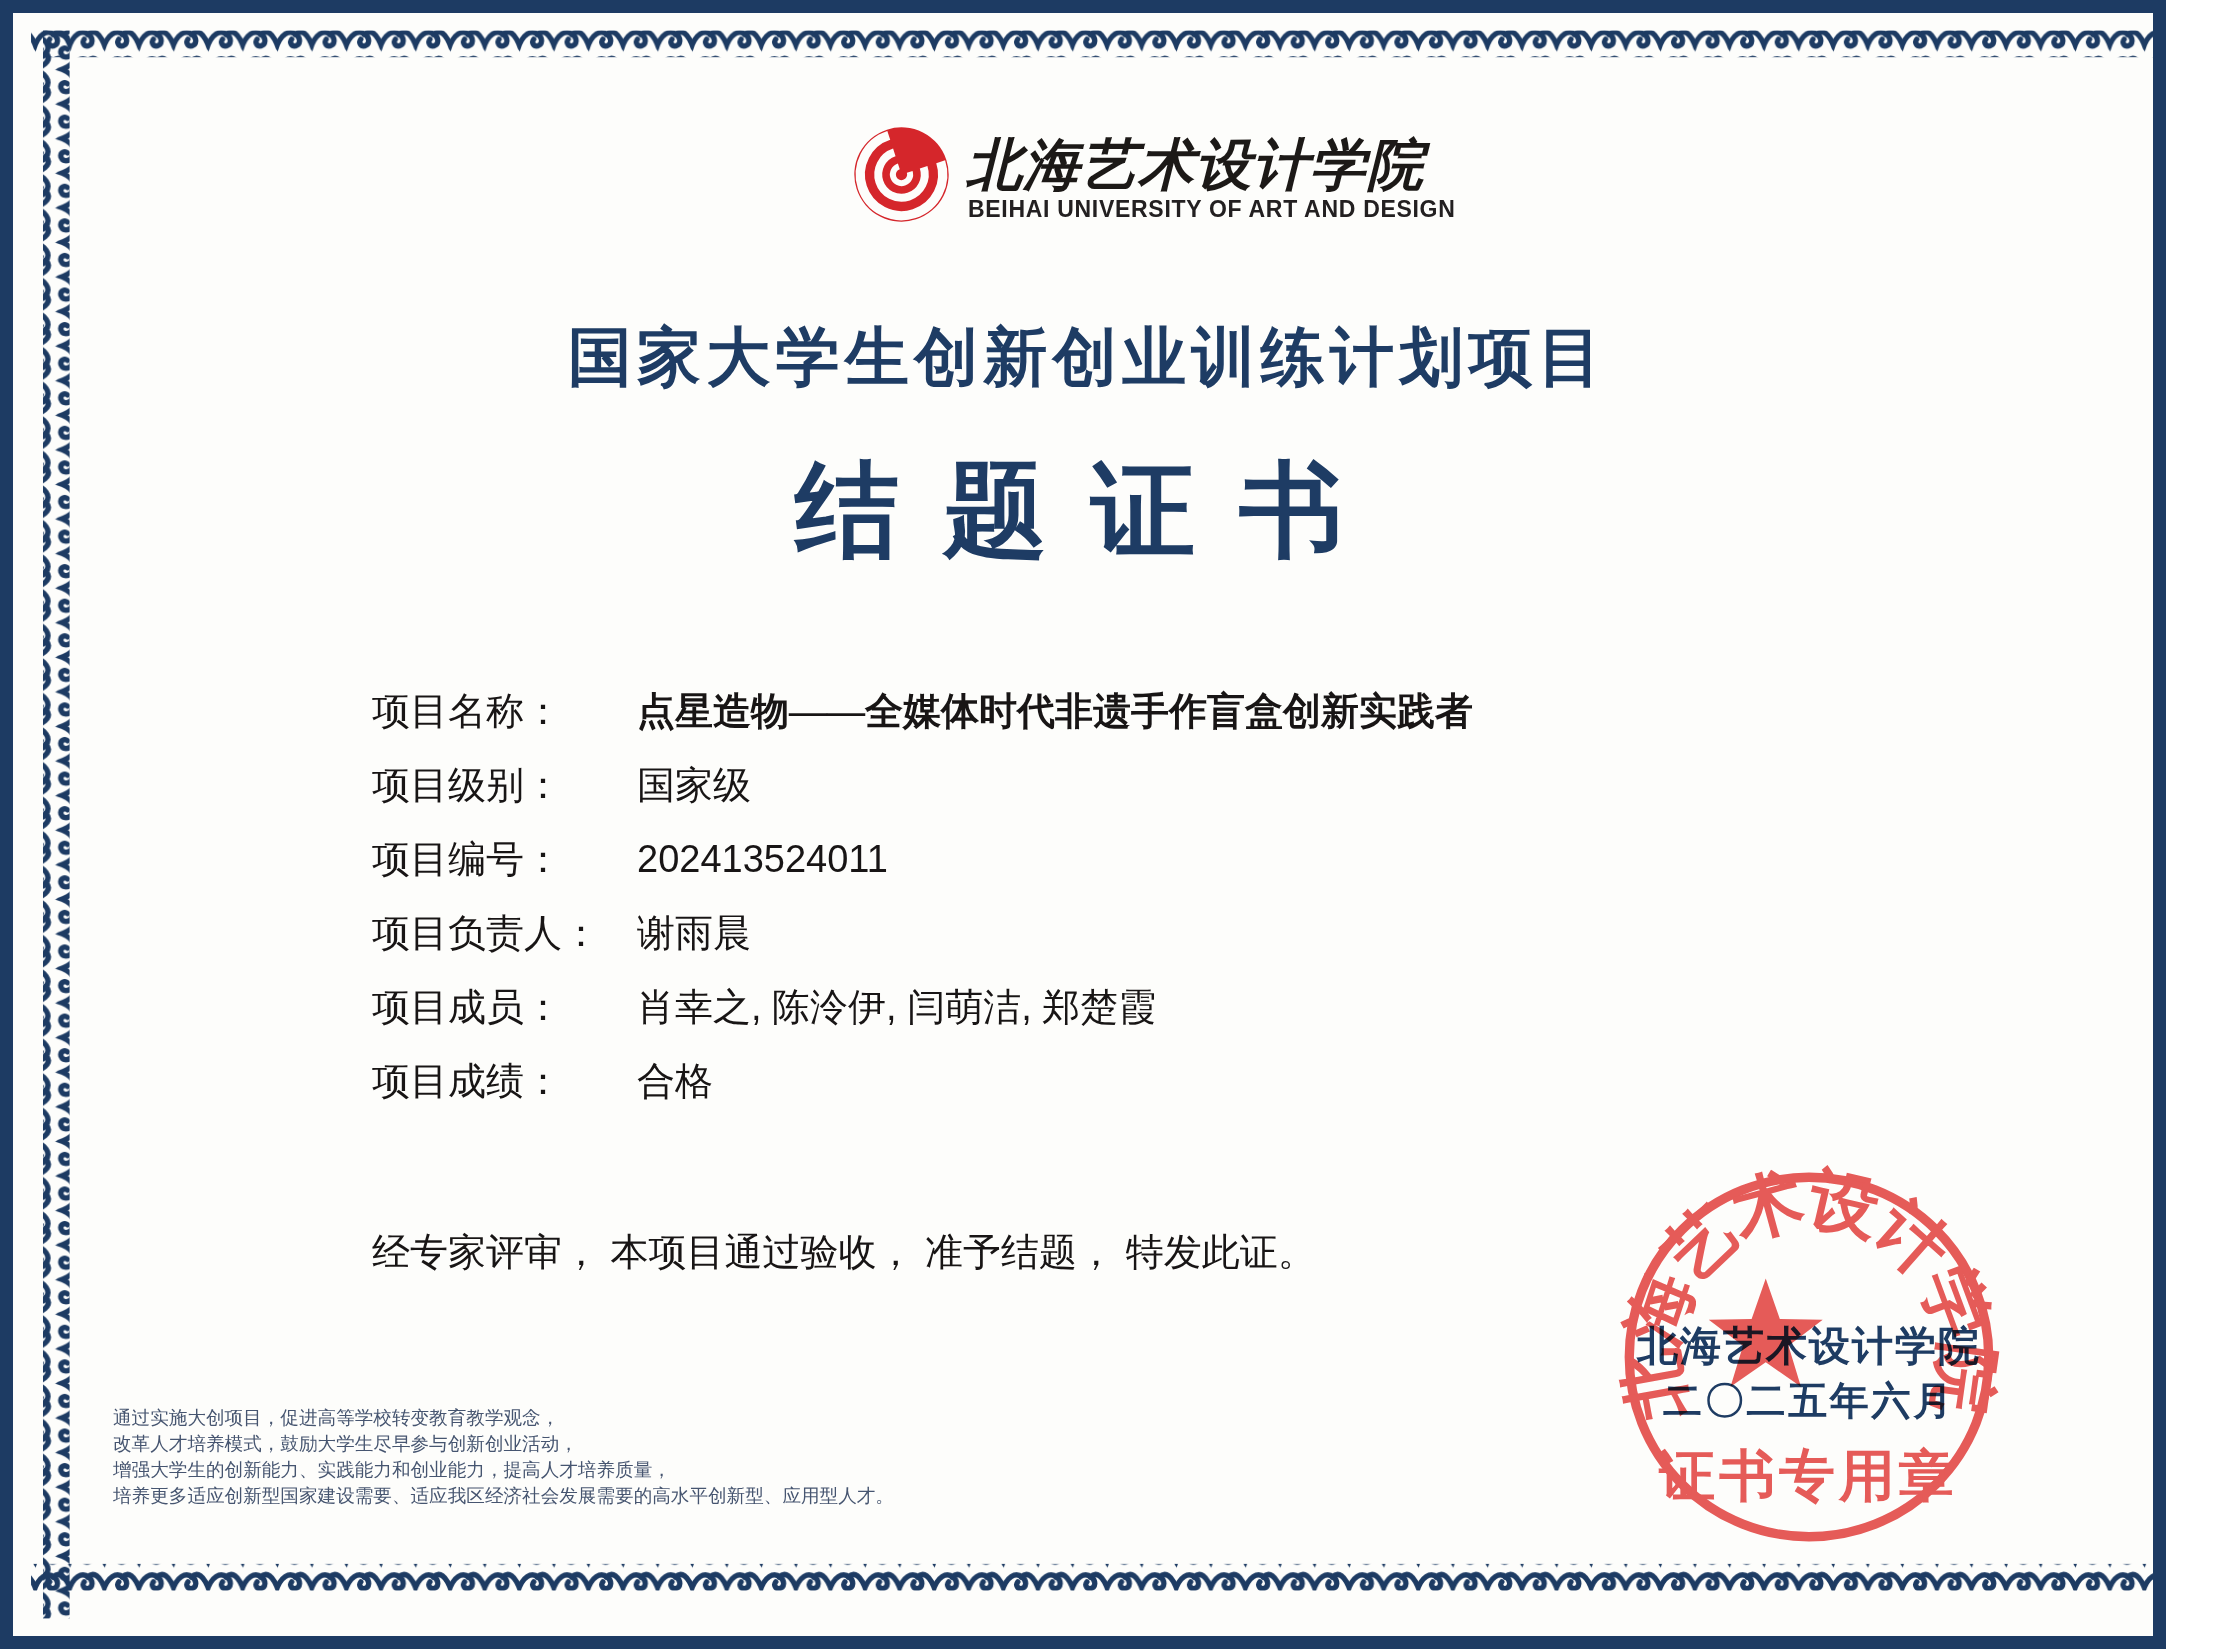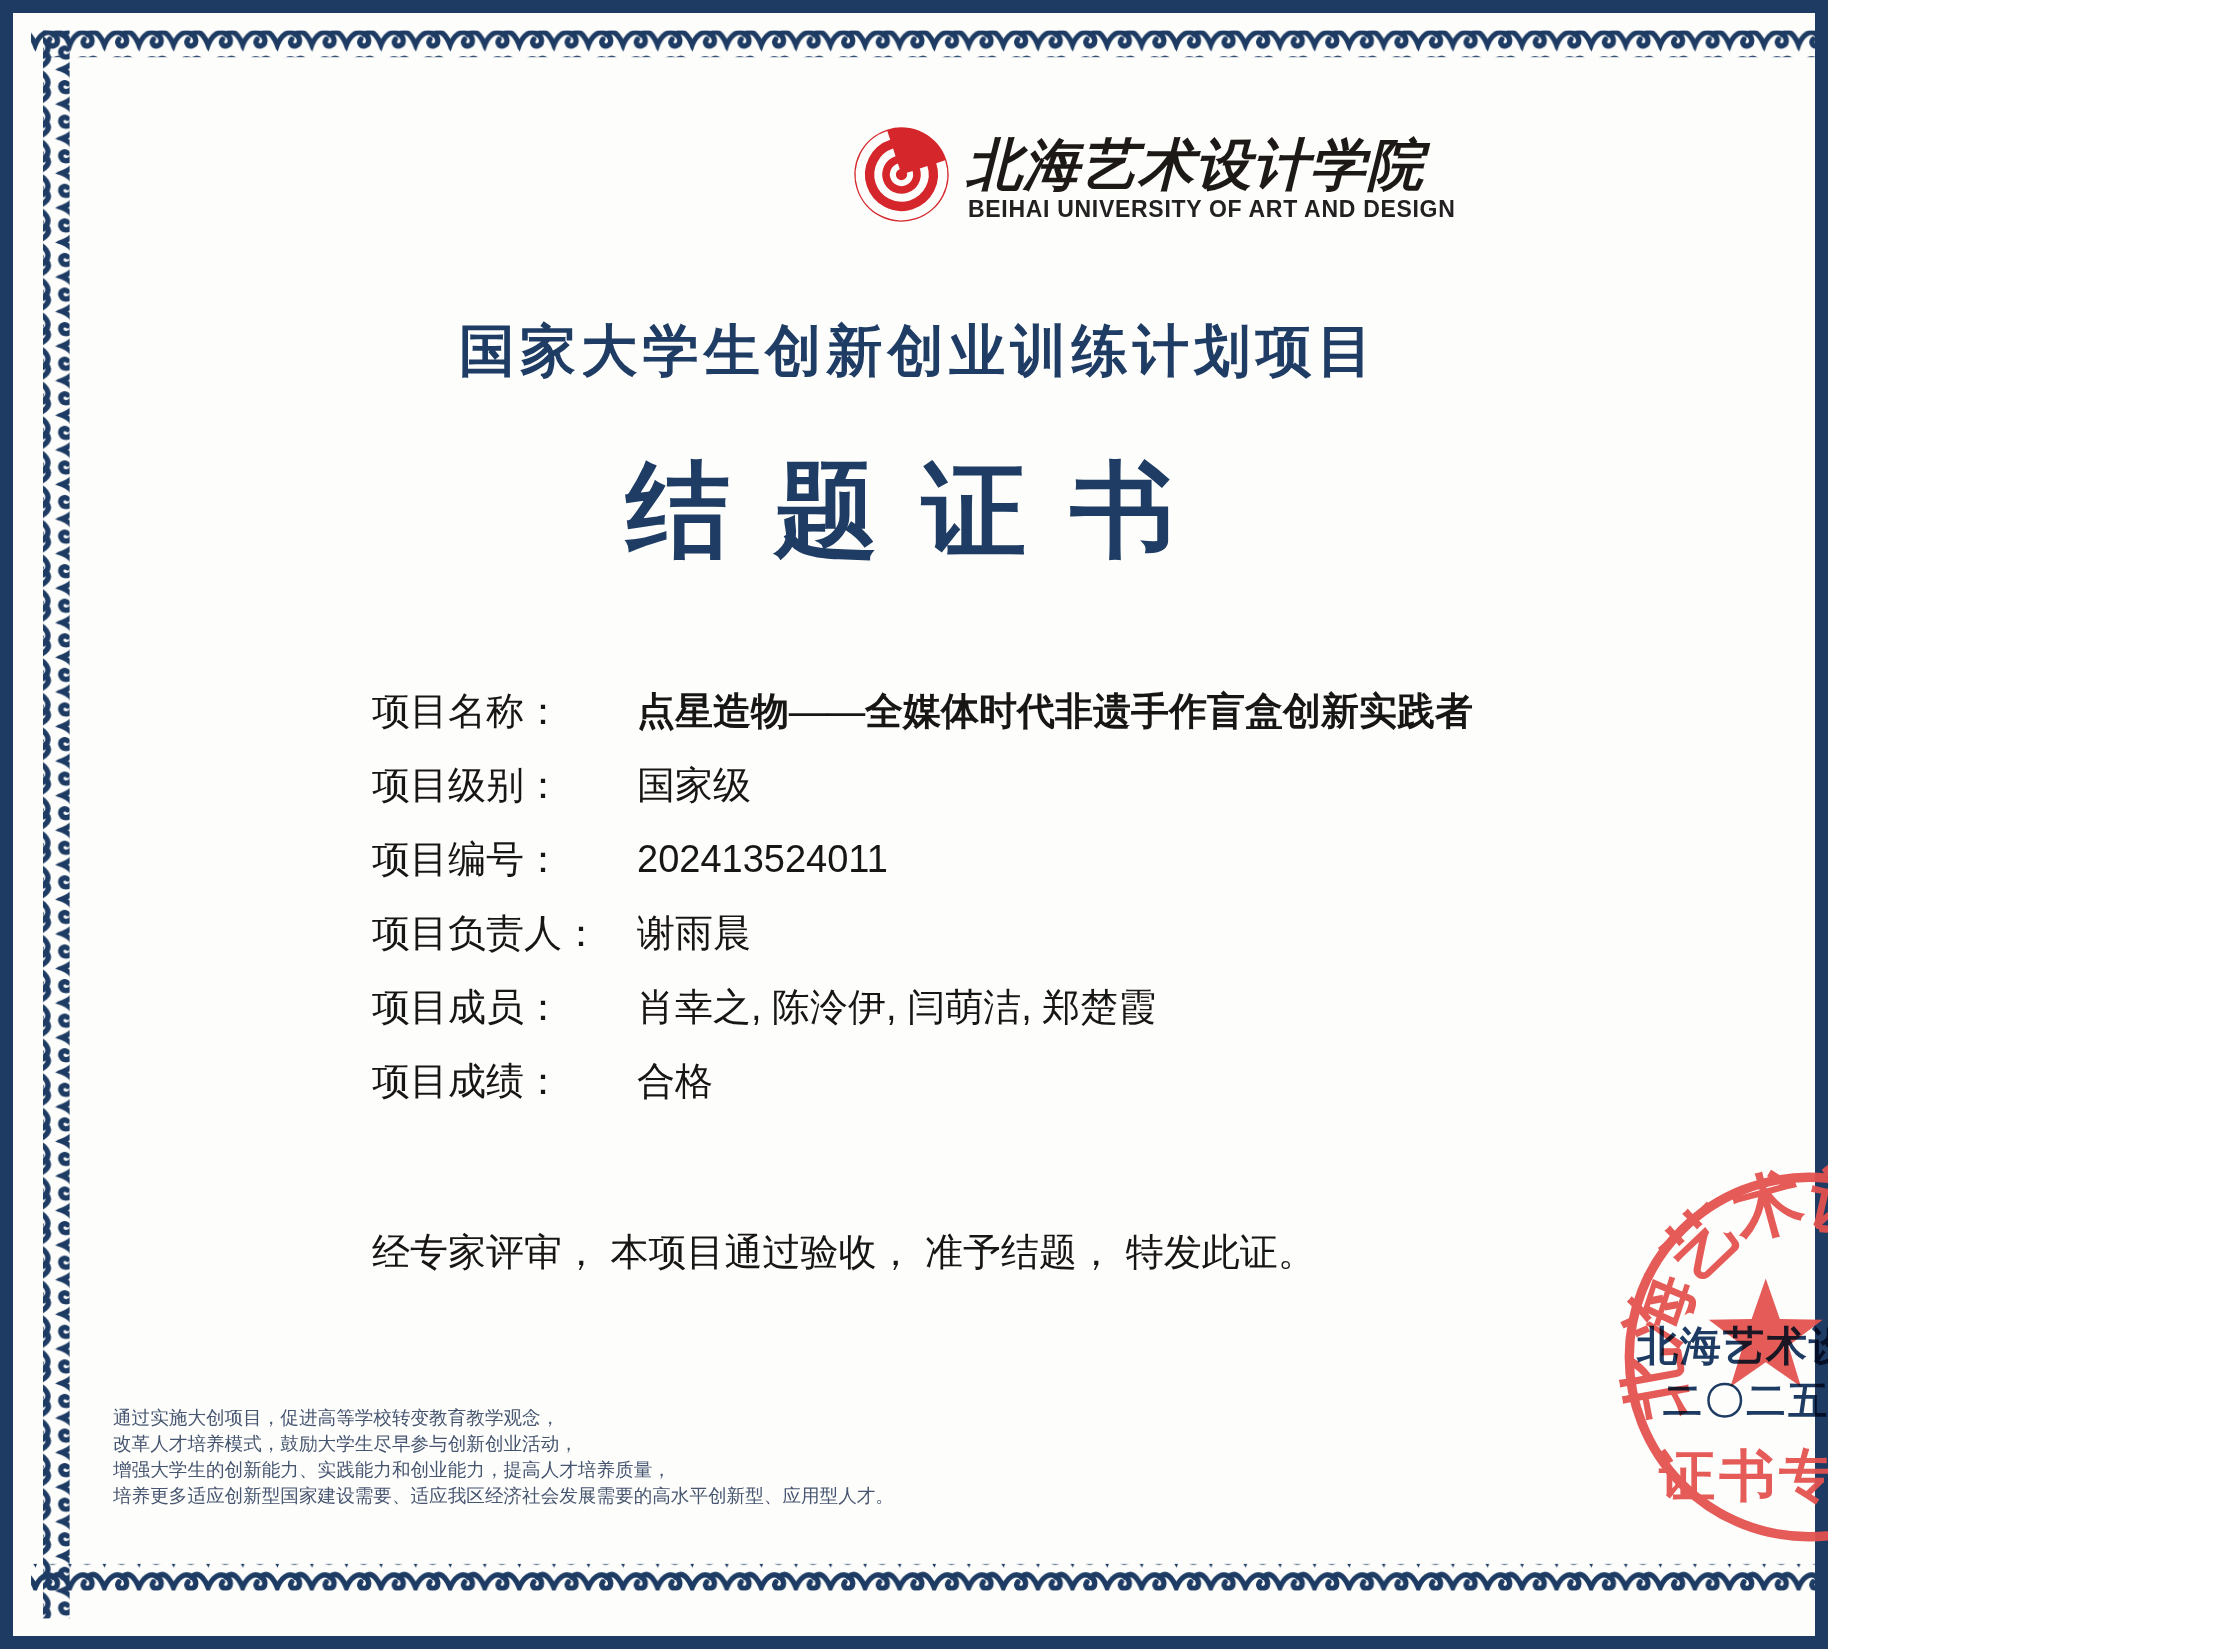--- a/index.html
+++ b/index.html
@@ -1,17 +1,17 @@
 <!DOCTYPE html>
 <html style="font-size:10.6px"><head>
 <meta charset="utf-8">
 <style>
   html,body{margin:0;padding:0;background:#ffffff;}
   .cert{
-    position:relative; width:1828px; height:1649px;
+    position:relative; width:2166px; height:1649px;
     background:#fdfdfb; overflow:hidden;
     font-family:"Liberation Sans", sans-serif;
   }
   
   .band{position:absolute; inset:0; border:13.3px solid #1d3b63; pointer-events:none;}
   .rope{position:absolute; left:0; top:0;}
 
   
   .logo-swirl{position:absolute; left:851px; top:124px;}
   .logo-calligraphy{
@@ -22,21 +22,21 @@
   .logo-english{
     position:absolute; left:968px; top:196px;
     font-family:"Liberation Sans", sans-serif; font-weight:700;
     font-size:23px; letter-spacing:0.7px; color:#232021; white-space:nowrap;
   }
 
   
   .title-main{
     position:absolute; left:0; right:0; top:314px; text-align:center;
     font-family:"Liberation Serif", serif; font-weight:700;
-    font-size:56px; letter-spacing:5.3px; color:#1e3c64; white-space:nowrap;margin-left:9px;
+    font-size:64px; letter-spacing:5.3px; color:#1e3c64; white-space:nowrap;margin-left:9px;
   }
   .title-sub{
     position:absolute; left:0; right:0; top:442px; text-align:center;
     font-family:"Liberation Serif", serif; font-weight:700;
     font-size:104px; letter-spacing:44px; padding-left:16px; color:#1e3c64; white-space:nowrap;
   }
 
   
   .fields{position:absolute; left:372px; top:674px;}
   .field-row{line-height:74px; font-size:38px; color:#181515; white-space:nowrap;}

